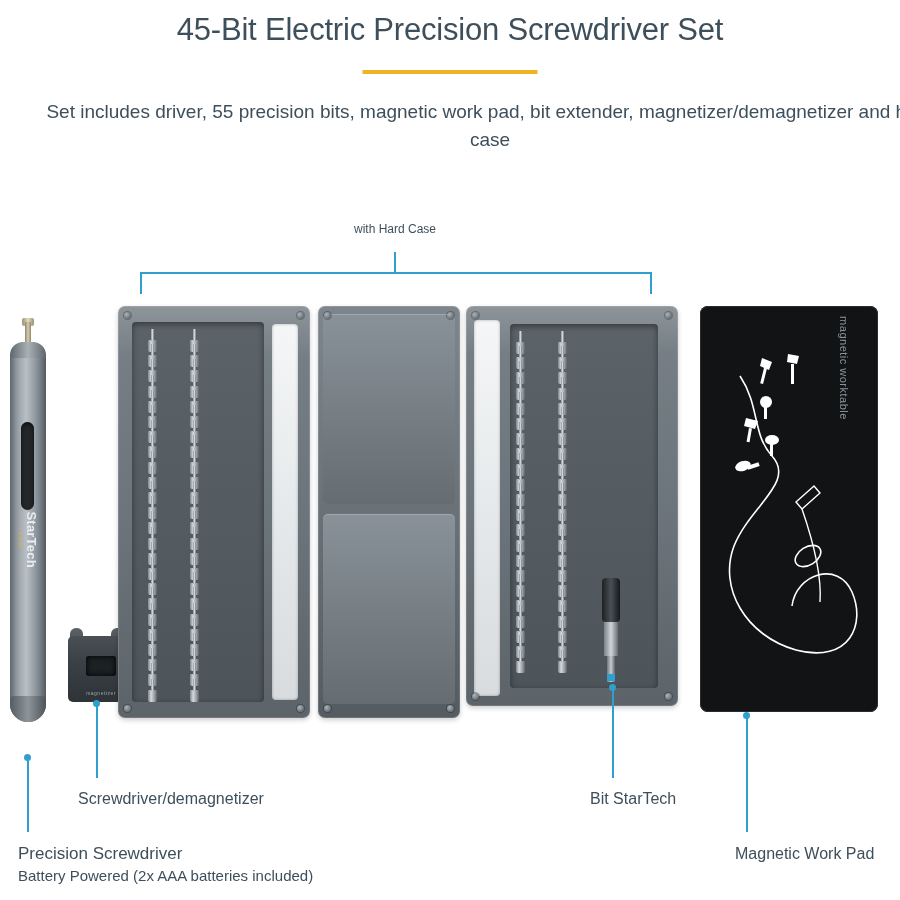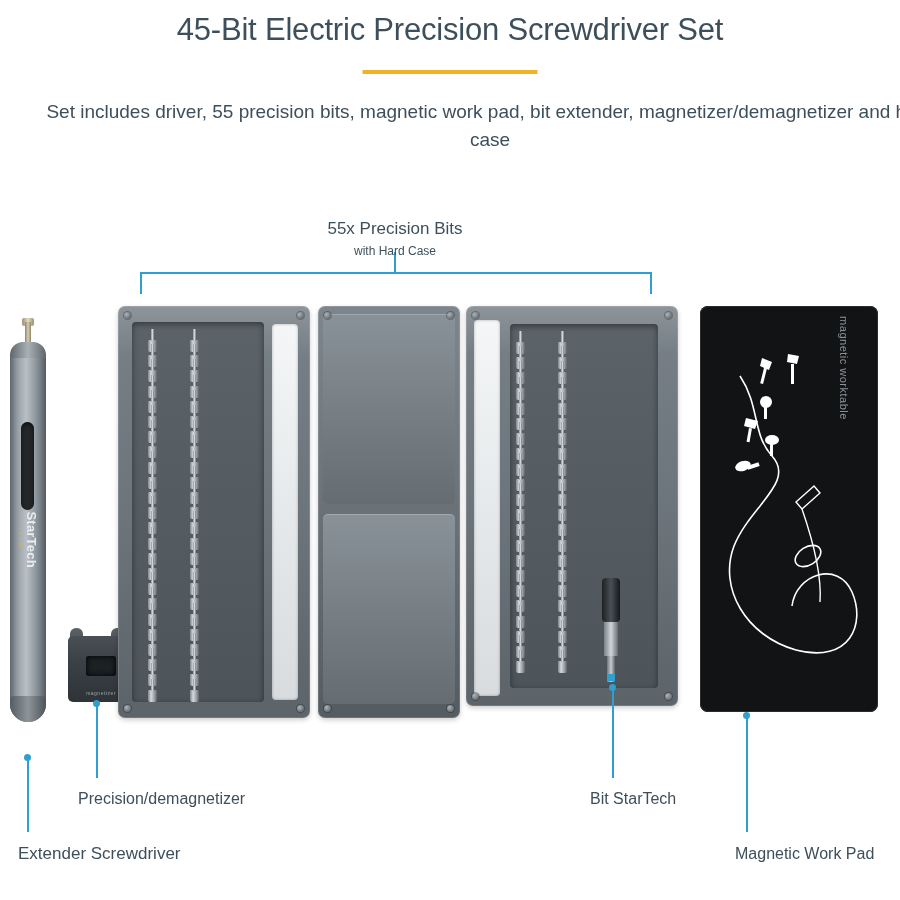--- a/index.html
+++ b/index.html
@@ -344,21 +344,20 @@
 <div class="title">45-Bit Electric Precision Screwdriver Set</div>
 <div class="rule"></div>
 <div class="subtitle">Set includes driver, 55 precision bits, magnetic work pad, bit extender, magnetizer/demagnetizer and hard case</div>
 
 <div class="ln h" id="brk-h"></div>
 <div class="ln v" id="brk-l"></div>
 <div class="ln v" id="brk-r"></div>
 <div class="ln v" id="brk-stem"></div>
 
 <div class="callout center caption-bits">
-  <div class="l1">55x Precision Bits</div>
   <div class="l2">with Hard Case</div>
 </div>
 
 <div class="art" id="screwdriver">
   <div class="tipcap"></div>
   <div class="tipshaft"></div>
   <div class="body"></div>
   <div class="collar"></div>
   <div class="slot"></div>
   <div class="brand">
@@ -626,27 +625,28 @@
     <g fill="none" stroke="#ffffff" stroke-width="1.4">
       <path d="M96 196 l18 -16 6 7 -18 16 z"></path>
       <path d="M102 203 C112 232 122 268 120 296"></path>
     </g>
   </svg>
   <div class="padlabel">magnetic worktable</div>
 </div>
 
 <div class="ln v" id="ln-magnetizer-v"></div>
 <div class="dot" id="dot-magnetizer"></div>
-<div class="callout caption-magnetizer">Precision/demagnetizer</div>
+<div class="callout caption-magnetizer">Screwdriver/demagnetizer</div>
 
 <div class="ln v" id="ln-extender-v"></div>
 <div class="dot" id="dot-extender"></div>
 <div class="callout caption-extender">Bit StarTech</div>
 
 <div class="ln v" id="ln-screwdriver-v"></div>
 <div class="dot" id="dot-screwdriver"></div>
 <div class="callout caption-screwdriver">
-  <div style="font-size:17px;">Extender Screwdriver</div>
+  <div style="font-size:17px;">Precision Screwdriver</div>
+  <div class="sub">Battery Powered (2x AAA batteries included)</div>
 </div>
 
 <div class="ln v" id="ln-workpad-v"></div>
 <div class="dot" id="dot-workpad"></div>
 <div class="callout caption-workpad">Magnetic Work Pad</div>
 
 </body></html>

